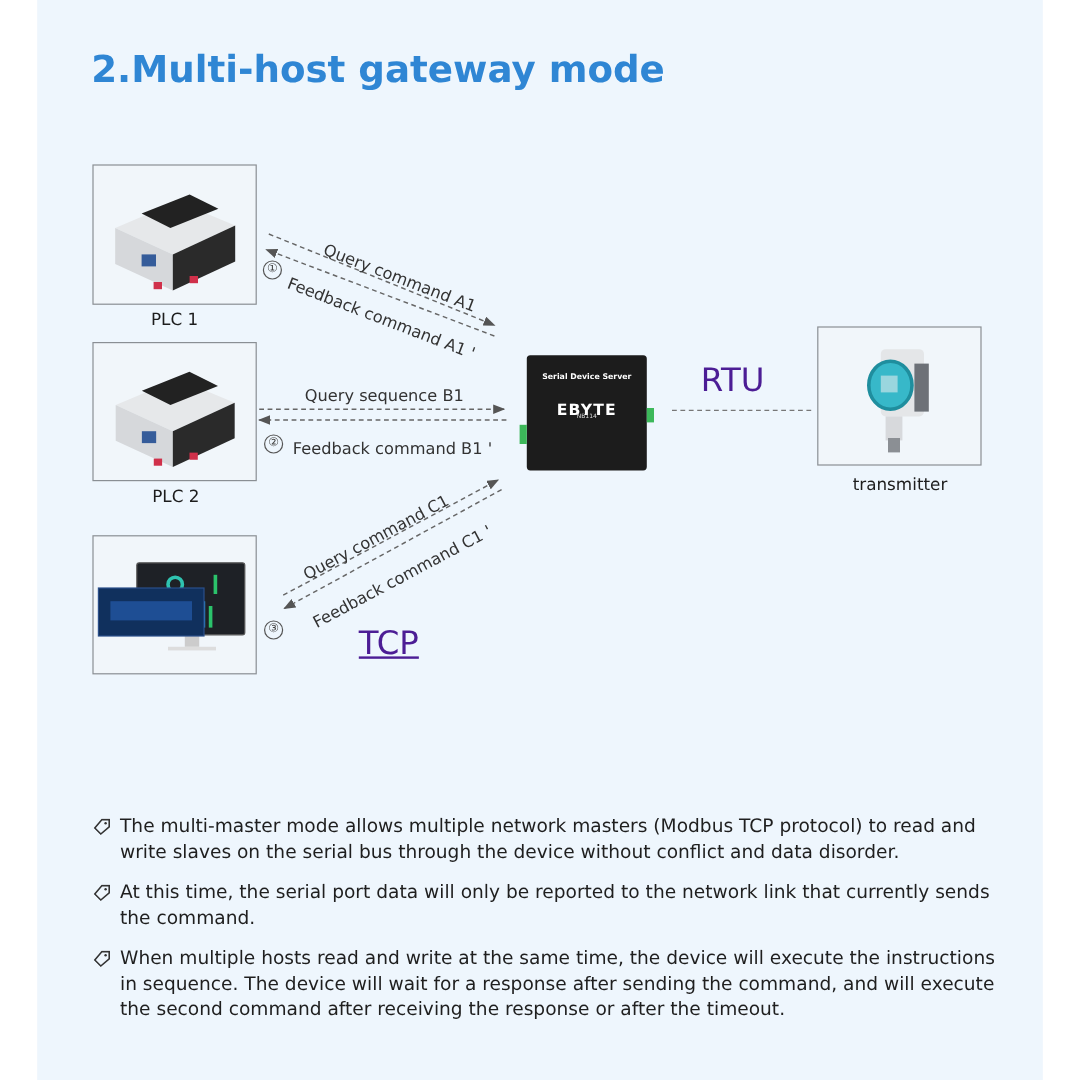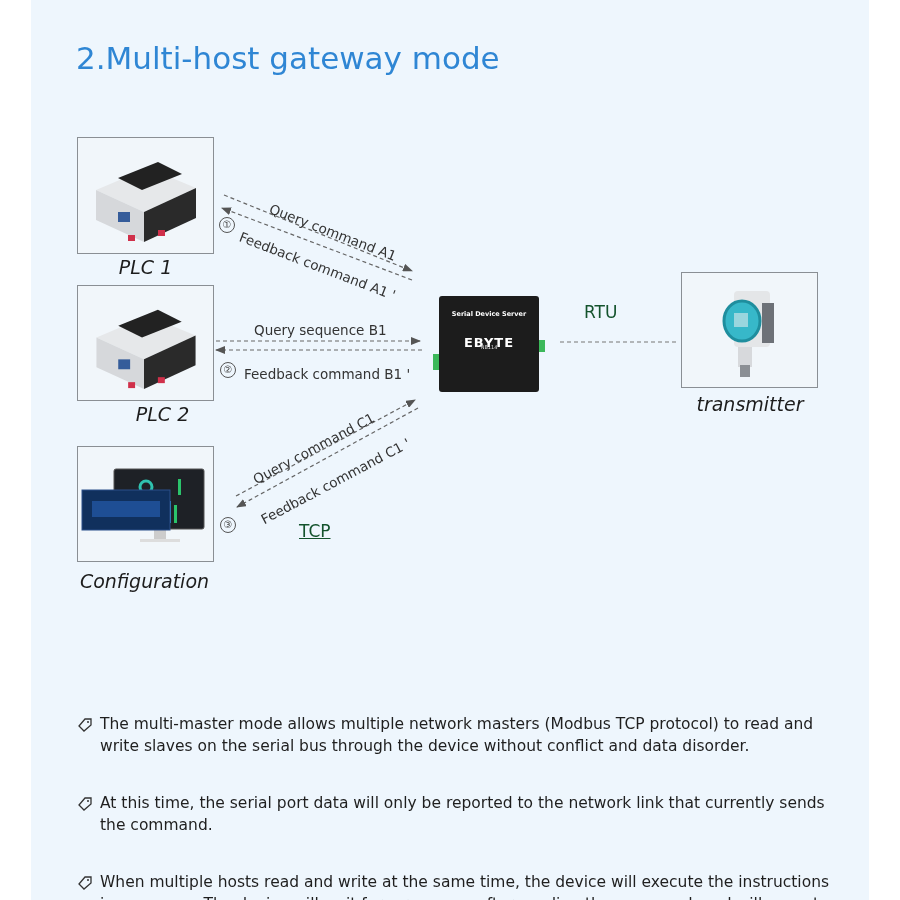--- a/index.html
+++ b/index.html
@@ -1,26 +1,26 @@
 <!DOCTYPE html>
 <html><head>
 <meta charset="utf-8">
 <style>
   html,body{margin:0;padding:0;}
   body{width:900px;height:900px;background:#ffffff;position:relative;overflow:hidden;font-family:"DejaVu Sans","Liberation Sans",sans-serif;}
   .panel{position:absolute;left:31px;top:0;width:838px;height:900px;background:#eef6fd;}
-  .title{position:absolute;left:76px;top:40px;font-size:31px;color:#2f86d4;letter-spacing:0px;font-weight:400;}
+  .title{position:absolute;left:76px;top:40px;font-size:31px;color:#2f86d4;letter-spacing:0px;font-weight:700;}
   .box{position:absolute;border:1.5px solid #8a8f94;background:#f1f6fa;box-sizing:border-box;}
-  .label{position:absolute;font-size:19px;color:#1d1d1d;text-align:center;line-height:26px;font-style:italic;}
-  .proto{position:absolute;font-size:17px;color:#14532d;}
+  .label{position:absolute;font-size:14px;color:#1d1d1d;text-align:center;line-height:26px;}
+  .proto{position:absolute;font-size:27px;color:#4c1d95;}
   .arrow-label{position:absolute;font-size:13.5px;color:#333;white-space:nowrap;transform-origin:left center;}
   .circ{position:absolute;width:14px;height:14px;border:1px solid #555;border-radius:50%;font-size:10px;line-height:14px;text-align:center;color:#444;}
   svg.lines{position:absolute;left:0;top:0;}
   .notes{position:absolute;left:78px;top:678px;width:770px;font-size:15.5px;color:#1f1f1f;line-height:21.5px;}
-  .note{position:relative;padding-left:22px;margin-bottom:12px;margin-top:36px;}
+  .note{position:relative;padding-left:22px;margin-bottom:12px;}
   .note .tag{position:absolute;left:0;top:4px;width:14px;height:14px;}
 </style>
 </head>
 <body>
 
 <div class="panel"></div>
 
 <div class="title">2.Multi-host gateway mode</div>
 
 <svg class="lines" width="900" height="900">
@@ -62,37 +62,36 @@
   <svg width="134" height="113" viewBox="0 0 134 114">
     <polygon points="18,52 70,30 118,50 66,74" fill="#e6e8ea"></polygon>
     <polygon points="18,52 66,74 66,104 18,82" fill="#d6d8db"></polygon>
     <polygon points="66,74 118,50 118,80 66,104" fill="#2a2a2a"></polygon>
     <polygon points="40,40 80,24 104,36 64,52" fill="#222"></polygon>
     <rect x="40" y="74" width="12" height="10" fill="#355c9a"></rect>
     <rect x="50" y="97" width="7" height="6" fill="#d0304a"></rect>
     <rect x="80" y="92" width="7" height="6" fill="#d0304a"></rect>
   </svg>
 </div>
-<div class="label" style="left:94px;top:401px;width:137px;text-align:center;">PLC 2</div>
+<div class="label" style="left:78px;top:401px;width:137px;text-align:center;">PLC 2</div>
 
 <div class="box" style="left:77px;top:446px;width:137px;height:116px;">
   <svg width="134" height="113" viewBox="0 0 134 113">
     <rect x="36" y="22" width="90" height="60" rx="2" fill="#1e2126" stroke="#555"></rect>
     <circle cx="68" cy="40" r="6" fill="none" stroke="#2fc3b0" stroke-width="3"></circle>
     <rect x="100" y="32" width="3" height="16" fill="#2bc36b"></rect>
     <rect x="90" y="54" width="3" height="22" fill="#2a9be0"></rect>
     <rect x="96" y="58" width="3" height="18" fill="#2bc36b"></rect>
     <rect x="76" y="82" width="12" height="10" fill="#ccc"></rect>
     <rect x="62" y="92" width="40" height="3" fill="#ddd"></rect>
     <rect x="4" y="43" width="88" height="40" fill="#10305d" stroke="#2a4f8a"></rect>
     <rect x="14" y="54" width="68" height="16" fill="#1e4e94"></rect>
   </svg>
 </div>
 <div class="label" style="left:62px;top:568px;width:165px;">
-  <div>Configuration</div>
 </div>
 
 <div class="arrow-label" style="left:270px;top:200px;transform:rotate(21deg);">Query command A1</div>
 <div class="arrow-label" style="left:240px;top:228px;transform:rotate(21deg);">Feedback command A1 '</div>
 <div class="circ" style="left:219px;top:217px;">①</div>
 
 <div class="arrow-label" style="left:254px;top:322px;">Query sequence B1</div>
 <div class="circ" style="left:220px;top:362px;">②</div>
 <div class="arrow-label" style="left:244px;top:366px;">Feedback command B1 '</div>
 

